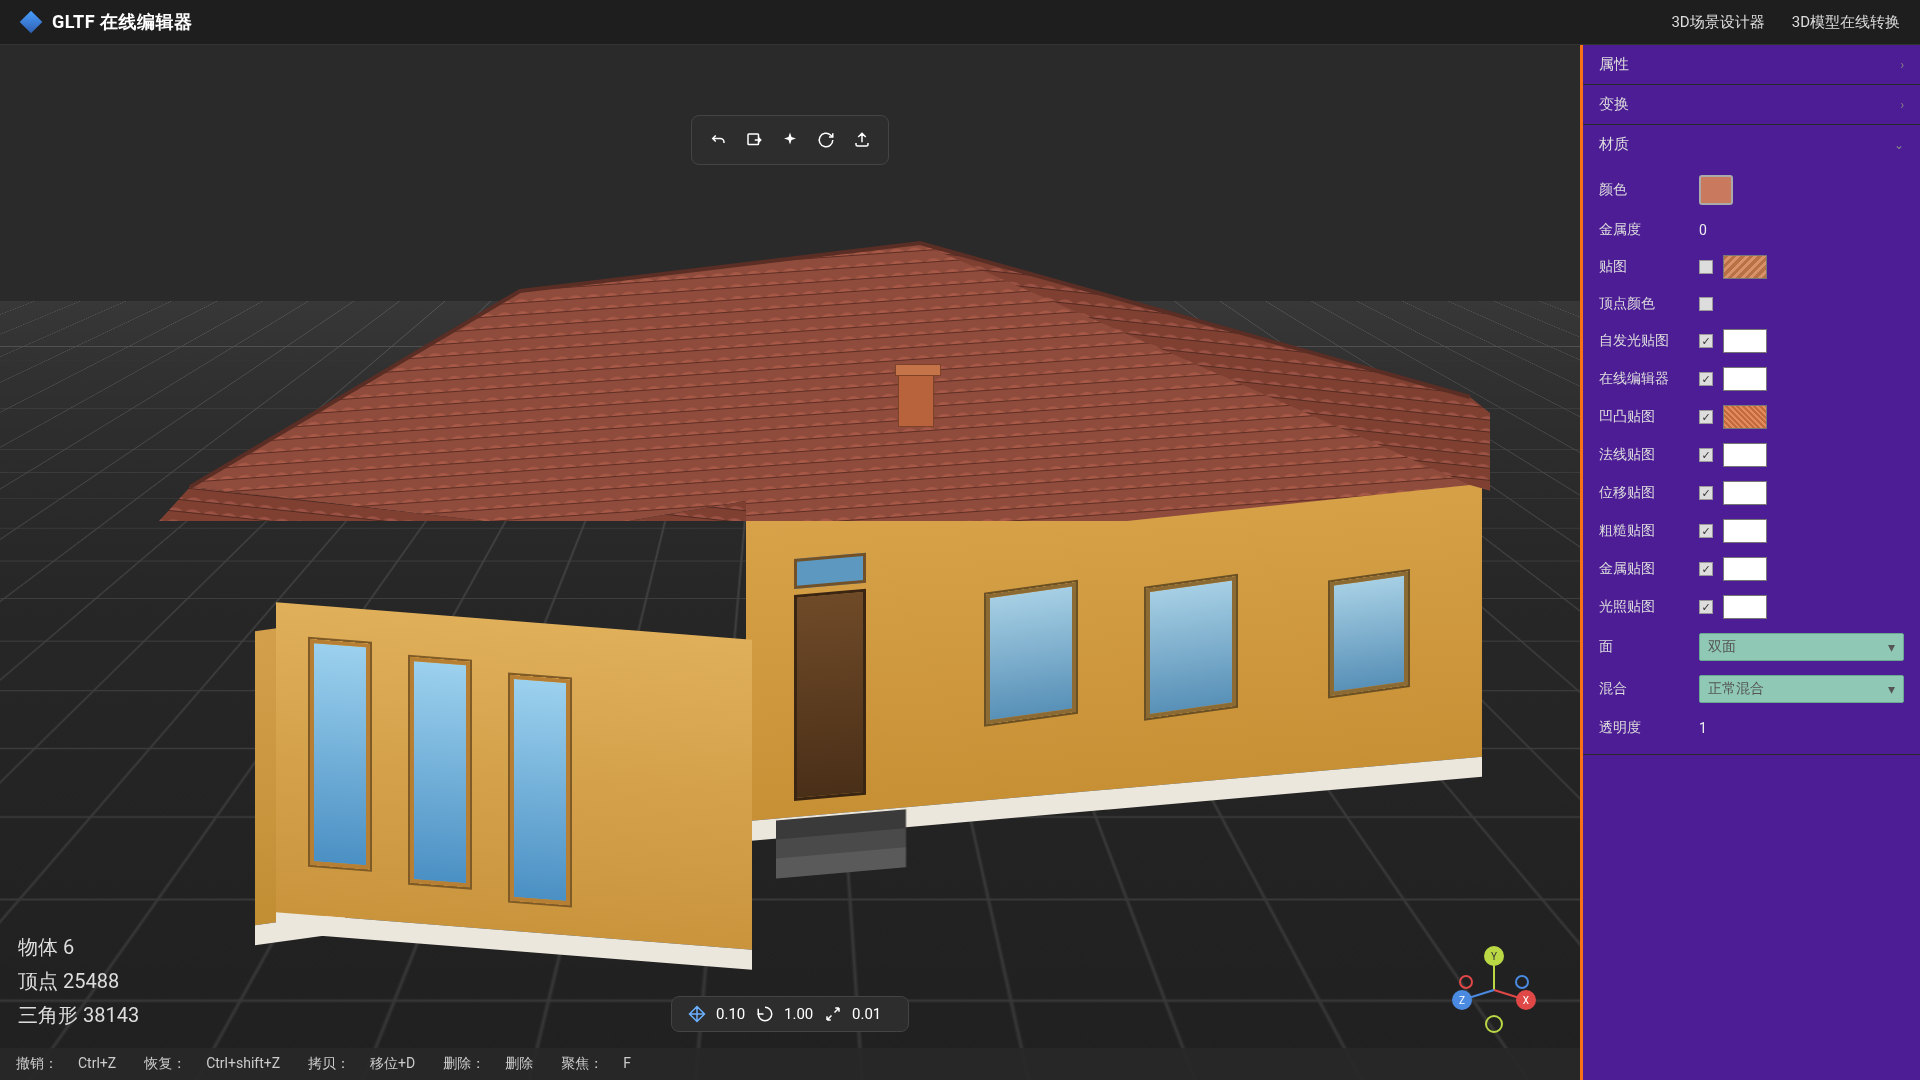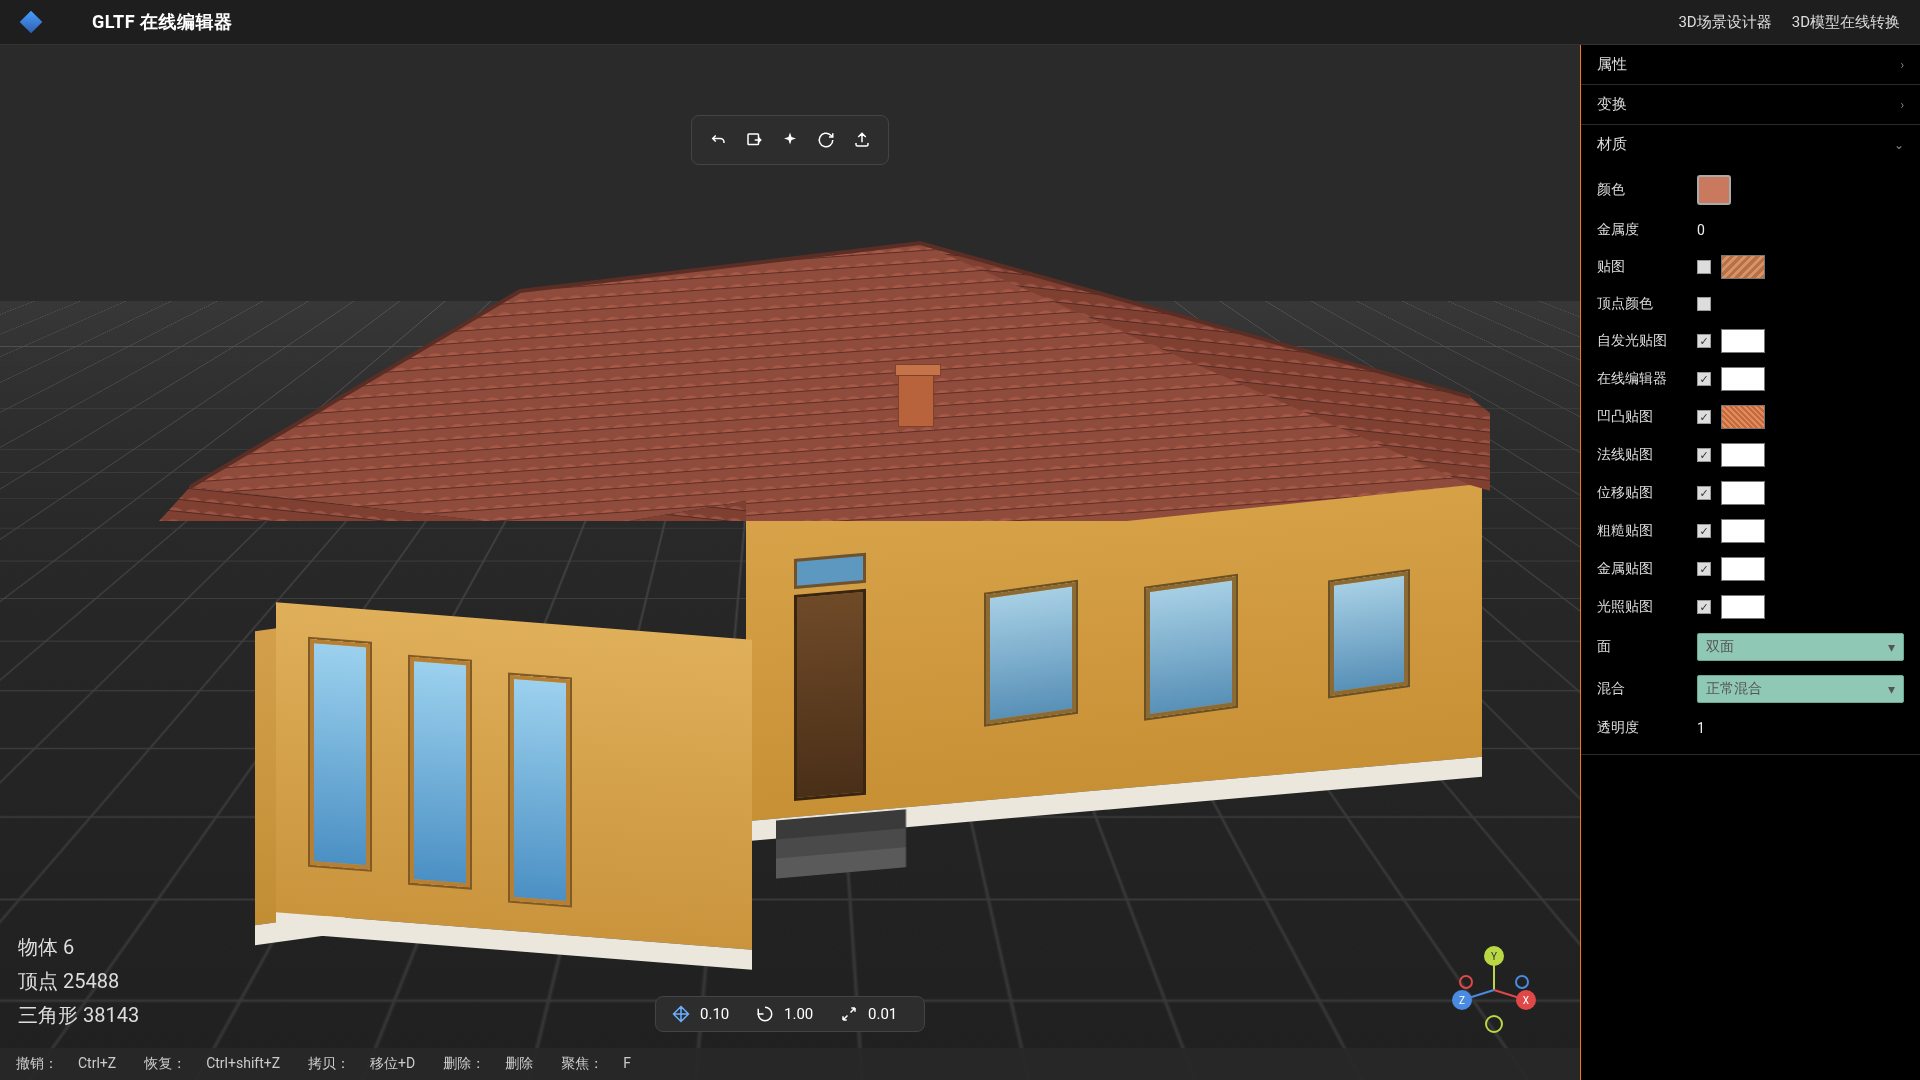--- a/index.html
+++ b/index.html
@@ -41,25 +41,24 @@
       width: 16px;
       height: 16px;
       background: linear-gradient(135deg, #4a9eff, #2e5fb0);
       transform: rotate(45deg);
     }
     .app-title {
       font-size: 18px;
       font-weight: bold;
       color: #fff;
       letter-spacing: 0.5px;
-      margin-left: 40px;
     }
     .header-right {
       display: flex;
-      gap: 20px;
+      gap: 27px;
     }
     .header-link {
       color: #ddd;
       font-size: 15px;
       cursor: pointer;
     }
     .main-container {
       display: flex;
       height: calc(100% - 45px);
     }
@@ -190,21 +189,21 @@
       display: flex;
       gap: 20px;
     }
     .transform-bar {
       position: absolute;
       bottom: 48px;
       left: 50%;
       transform: translateX(-50%);
       display: flex;
       align-items: center;
-      gap: 16px;
+      gap: 0;
       background: #2d2d2d;
       padding: 8px 16px;
       border-radius: 8px;
       border: 1px solid #444;
       z-index: 20;
     }
     .transform-group {
       display: flex;
       align-items: center;
       gap: 10px;
@@ -217,22 +216,22 @@
     .axis-gizmo {
       position: absolute;
       bottom: 42px;
       right: 38px;
       width: 96px;
       height: 96px;
       z-index: 20;
     }
     .right-panel {
       width: 340px;
-      background: #000000;
-      border-left: 1px solid #f97316;
+      background: #4c1d95;
+      border-left: 3px solid #f97316;
       overflow-y: auto;
       font-size: 14px;
     }
     .panel-section {
       border-bottom: 1px solid #2a2a2a;
     }
     .section-header {
       display: flex;
       justify-content: space-between;
       align-items: center;

